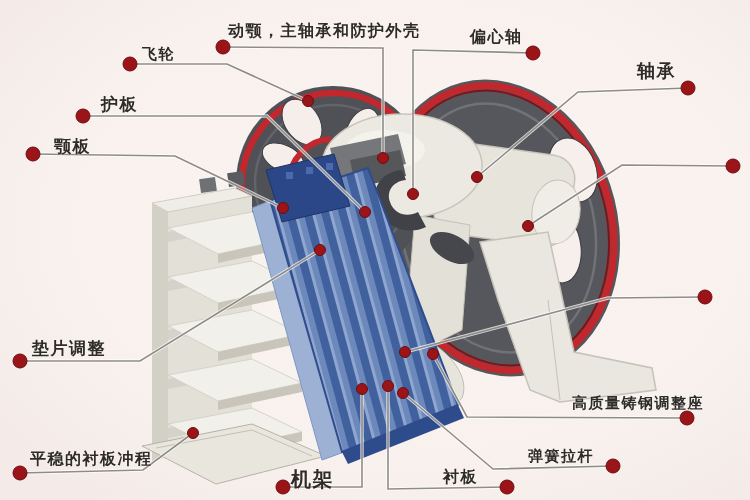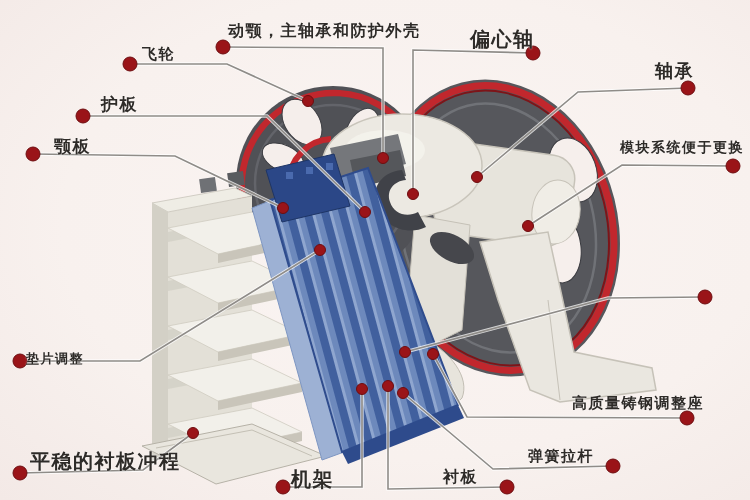--- a/index.html
+++ b/index.html
@@ -168,23 +168,22 @@
       <polyline points="507,487 388,489 388,386" class="leader"></polyline>
       <circle cx="507" cy="487" r="7" class="dot"></circle>
       <circle cx="388" cy="386" r="5.5" class="dot"></circle>
     </svg>
 
   <div class="labels-layer">
       <div class="part-label" style="left: 228px; top: 22px; font-size: 16px;">动颚，主轴承和防护外壳</div>
       <div class="part-label" style="left: 142px; top: 46px; font-size: 15px;">飞轮</div>
       <div class="part-label" style="left: 101px; top: 96px; font-size: 17px; text-align: right;">护板</div>
       <div class="part-label" style="left: 54px; top: 138px; font-size: 17px;">颚板</div>
-      <div class="part-label" style="left: 470px; top: 28px; font-size: 20px;">偏心轴</div>
-      <div class="part-label" style="left: 637px; top: 62px; font-size: 18px; margin-left: 18px;">轴承</div>
-      <div class="part-label" style="left: 620px; top: 140px; font-size: 14px;">模块系统便于更换</div>
-      <div class="part-label" style="left: 26px; top: 340px; font-size: 13px; margin-top: 12px;">垫片调整</div>
+      <div class="part-label" style="left: 470px; top: 28px; font-size: 16px;">偏心轴</div>
+      <div class="part-label" style="left: 637px; top: 62px; font-size: 18px;">轴承</div>
+      <div class="part-label" style="left: 32px; top: 340px; font-size: 17px;">垫片调整</div>
       <div class="part-label" style="left: 552px; top: 395px; font-size: 15px; margin-left: 20px;">高质量铸钢调整座</div>
       <div class="part-label" style="left: 528px; top: 448px; font-size: 15px;">弹簧拉杆</div>
-      <div class="part-label" style="left: 30px; top: 450px; font-size: 20px;">平稳的衬板冲程</div>
+      <div class="part-label" style="left: 30px; top: 450px; font-size: 16px;">平稳的衬板冲程</div>
       <div class="part-label" style="left: 291px; top: 468px; font-size: 20px;">机架</div>
       <div class="part-label" style="left: 443px; top: 468px; font-size: 16px;">衬板</div>
     </div>
 </div>
 
 </body></html>

